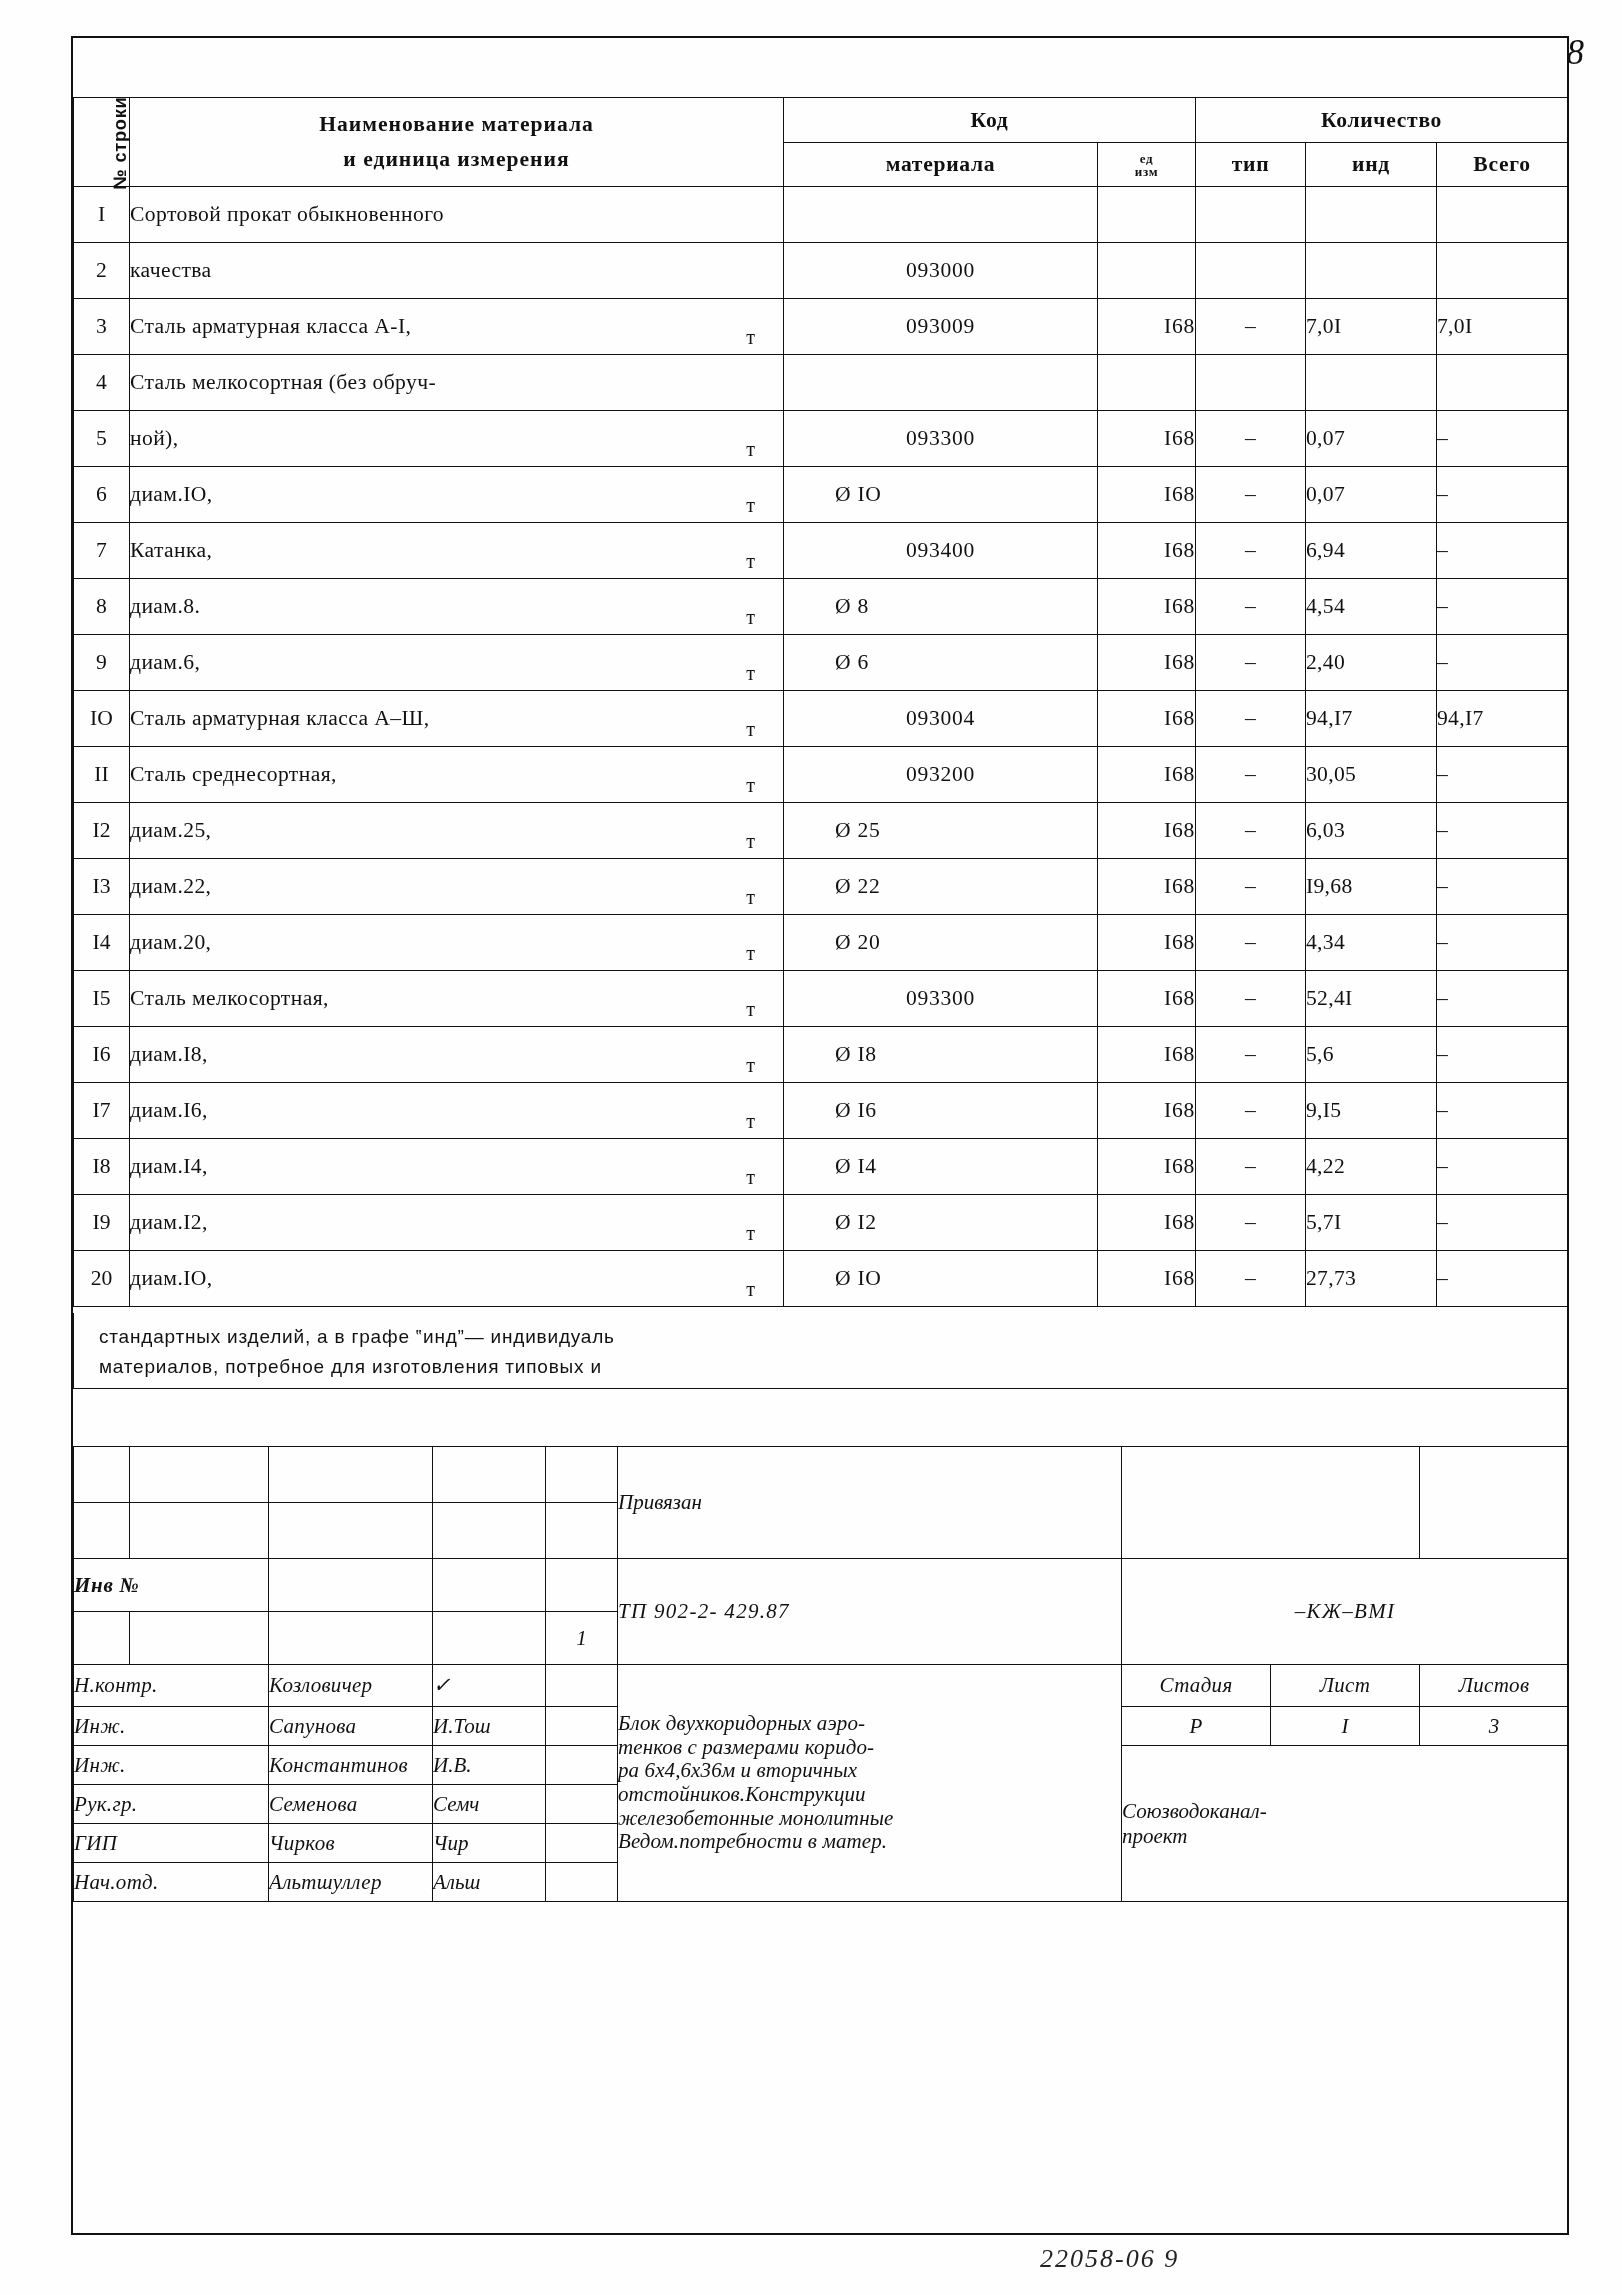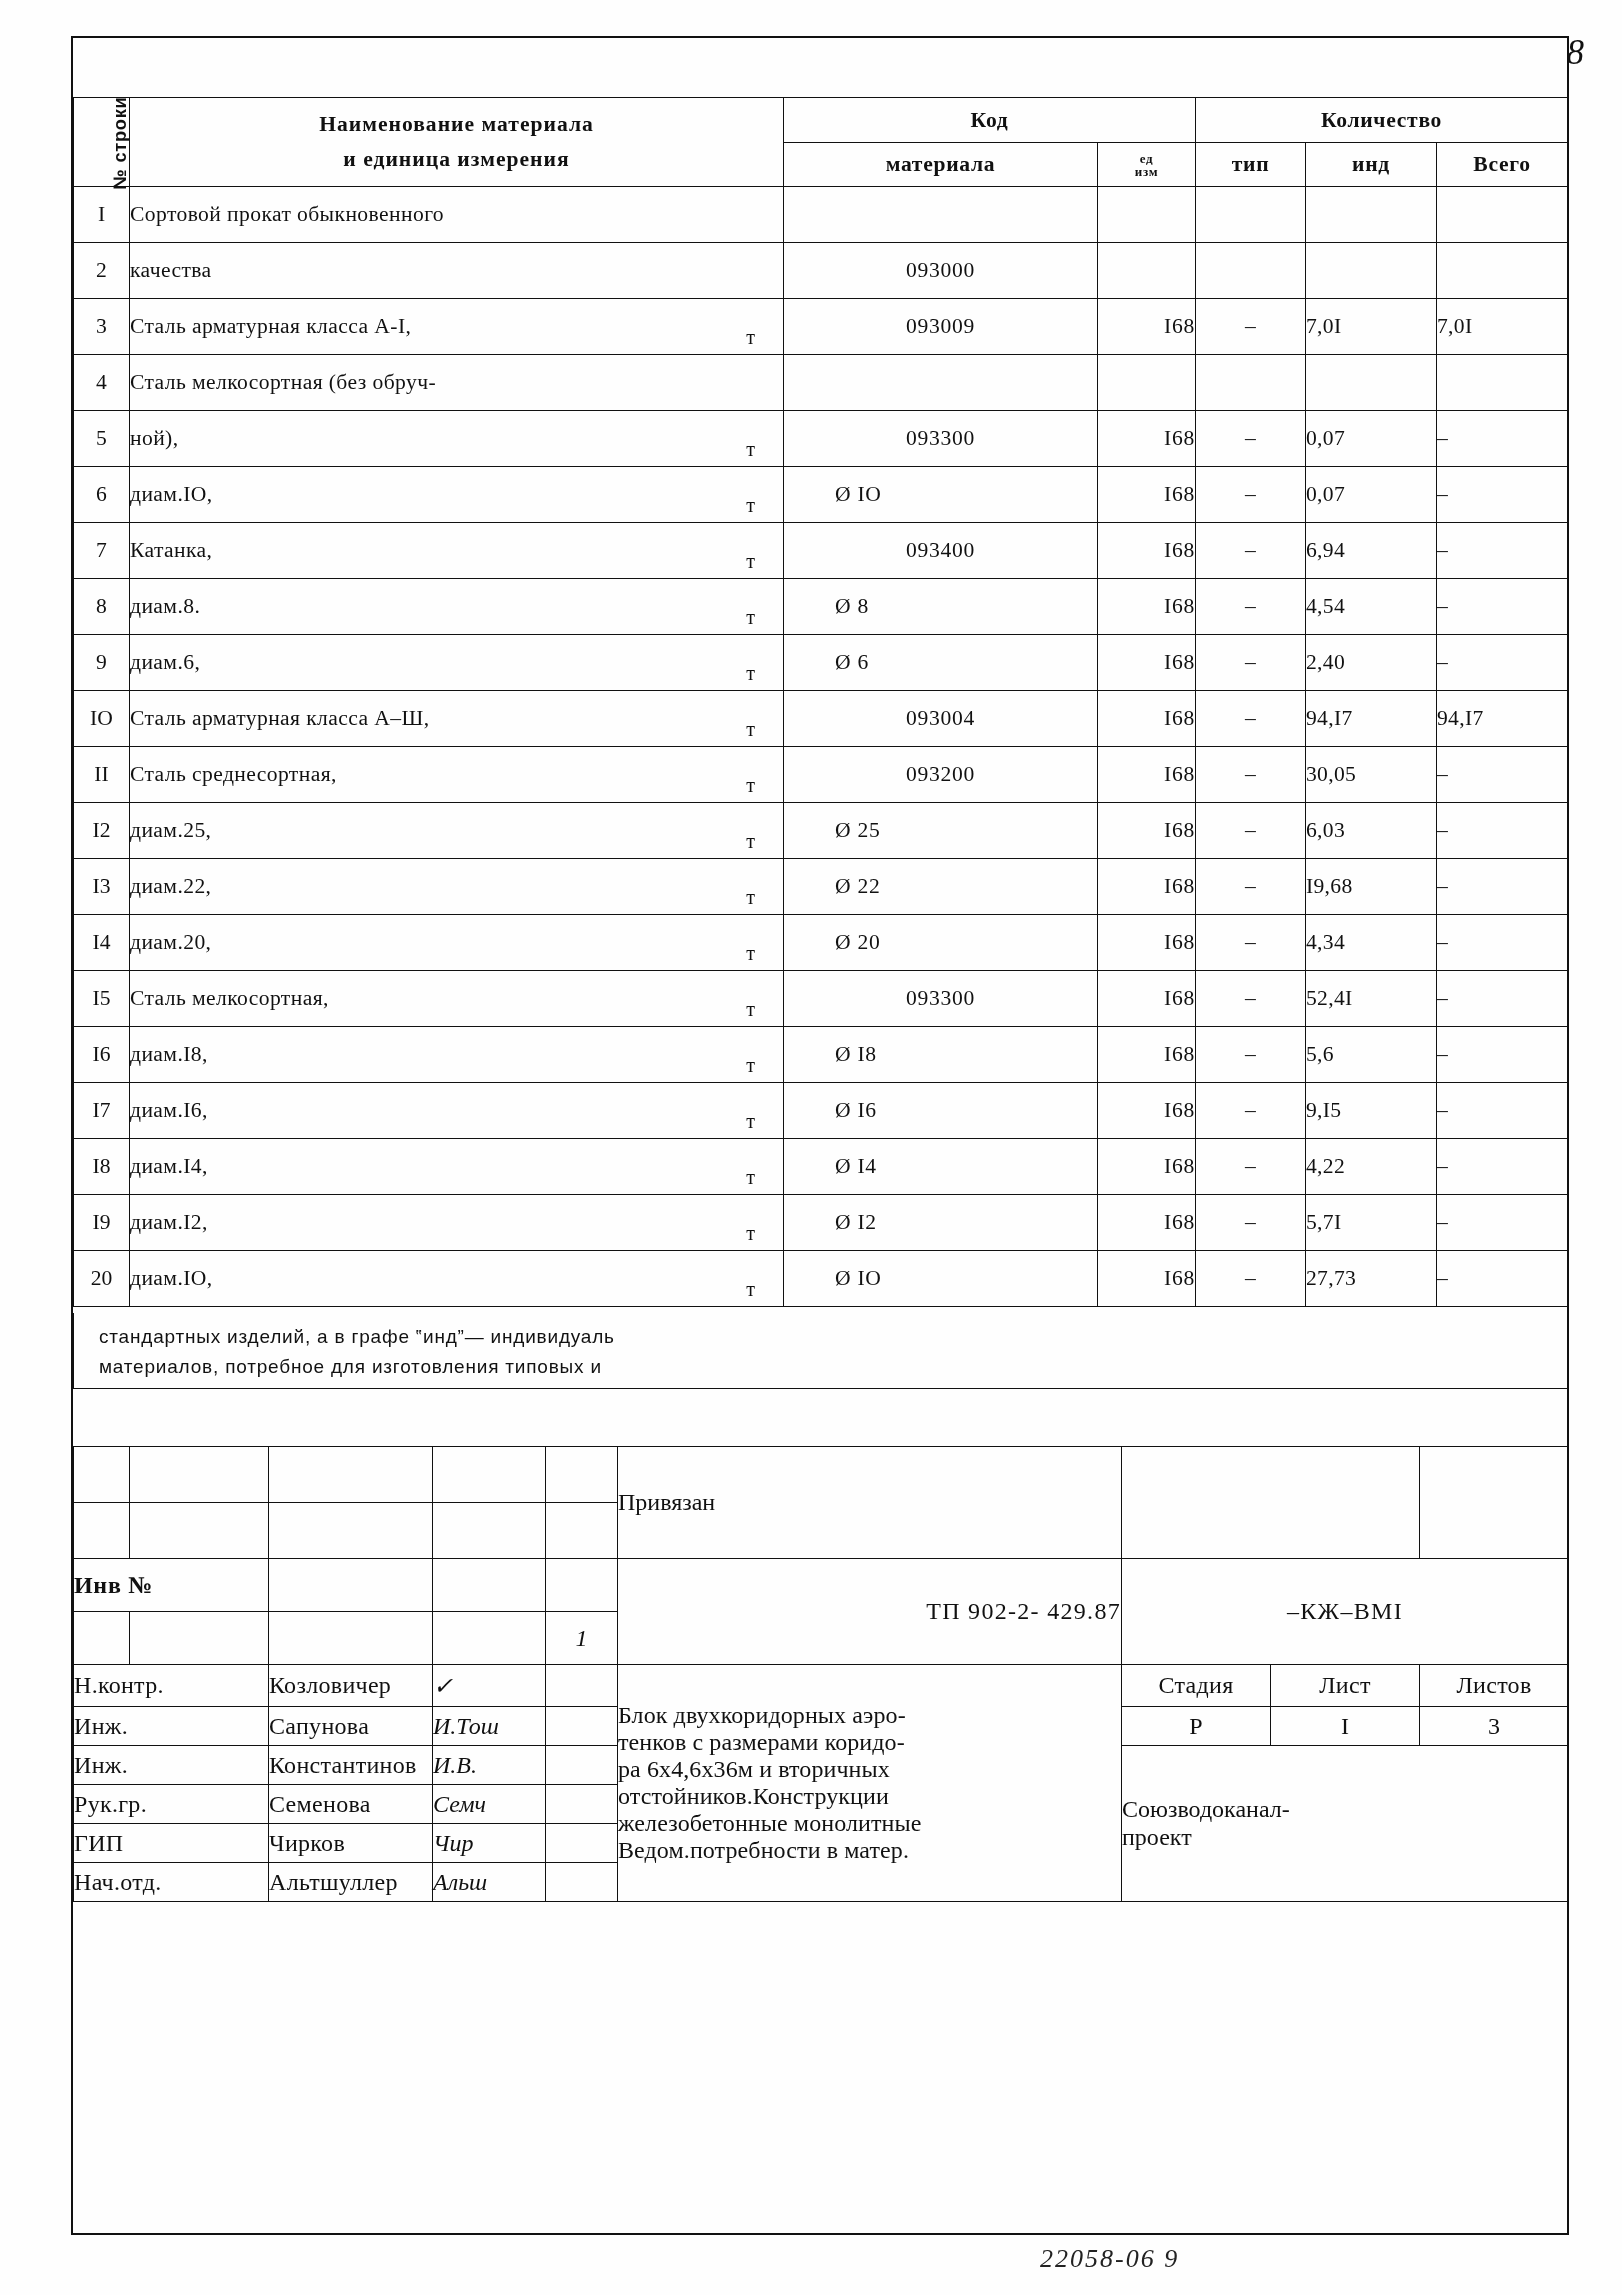--- a/index.html
+++ b/index.html
@@ -179,23 +179,24 @@
   }
   .stamp table {
     border-collapse: collapse;
     table-layout: fixed;
     width: 1495px;
   }
   .stamp td {
     border: 1.3px solid #111;
     padding: 0;
     font-family: "Liberation Serif", serif;
-    font-size: 24px;
+    font-size: 21px;
     color: #111;
     vertical-align: middle;
+    font-style: italic;
   }
   .nb-top { border-top: none; }
   .nb-bottom { border-bottom: none; }
   .privyazan {
     padding-left: 9.2px;
     vertical-align: top;
     font-family: "Liberation Sans", sans-serif;
     font-size: 20px;
     padding-top: 2.6px;
   }
@@ -220,21 +221,21 @@
   }
   .sig {
     font-family: "Liberation Serif", serif;
     font-style: italic;
     font-size: 17.7px;
     color: #222;
     padding-left: 2.6px;
     white-space: nowrap;
   }
   .tp-code {
-    text-align: right;
+    text-align: left;
     font-family: "Liberation Serif", serif;
     font-size: 29px;
     letter-spacing: 1.3px;
   }
   .kzh {
     text-align: center;
     font-size: 26px;
     letter-spacing: 1.3px;
   }
   .obj-title {

